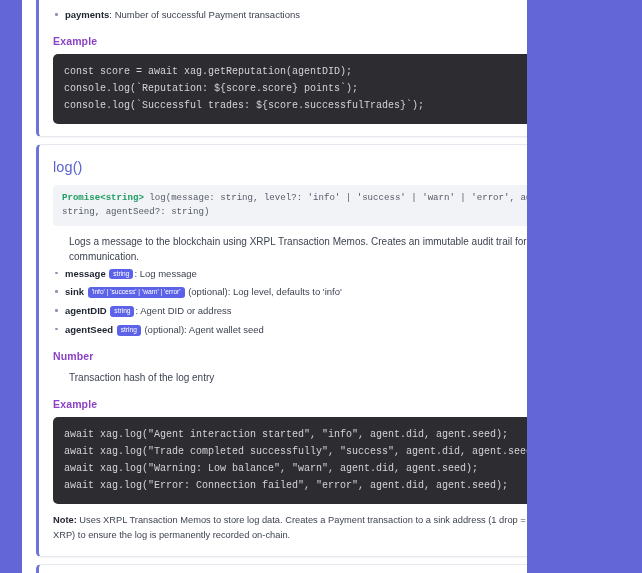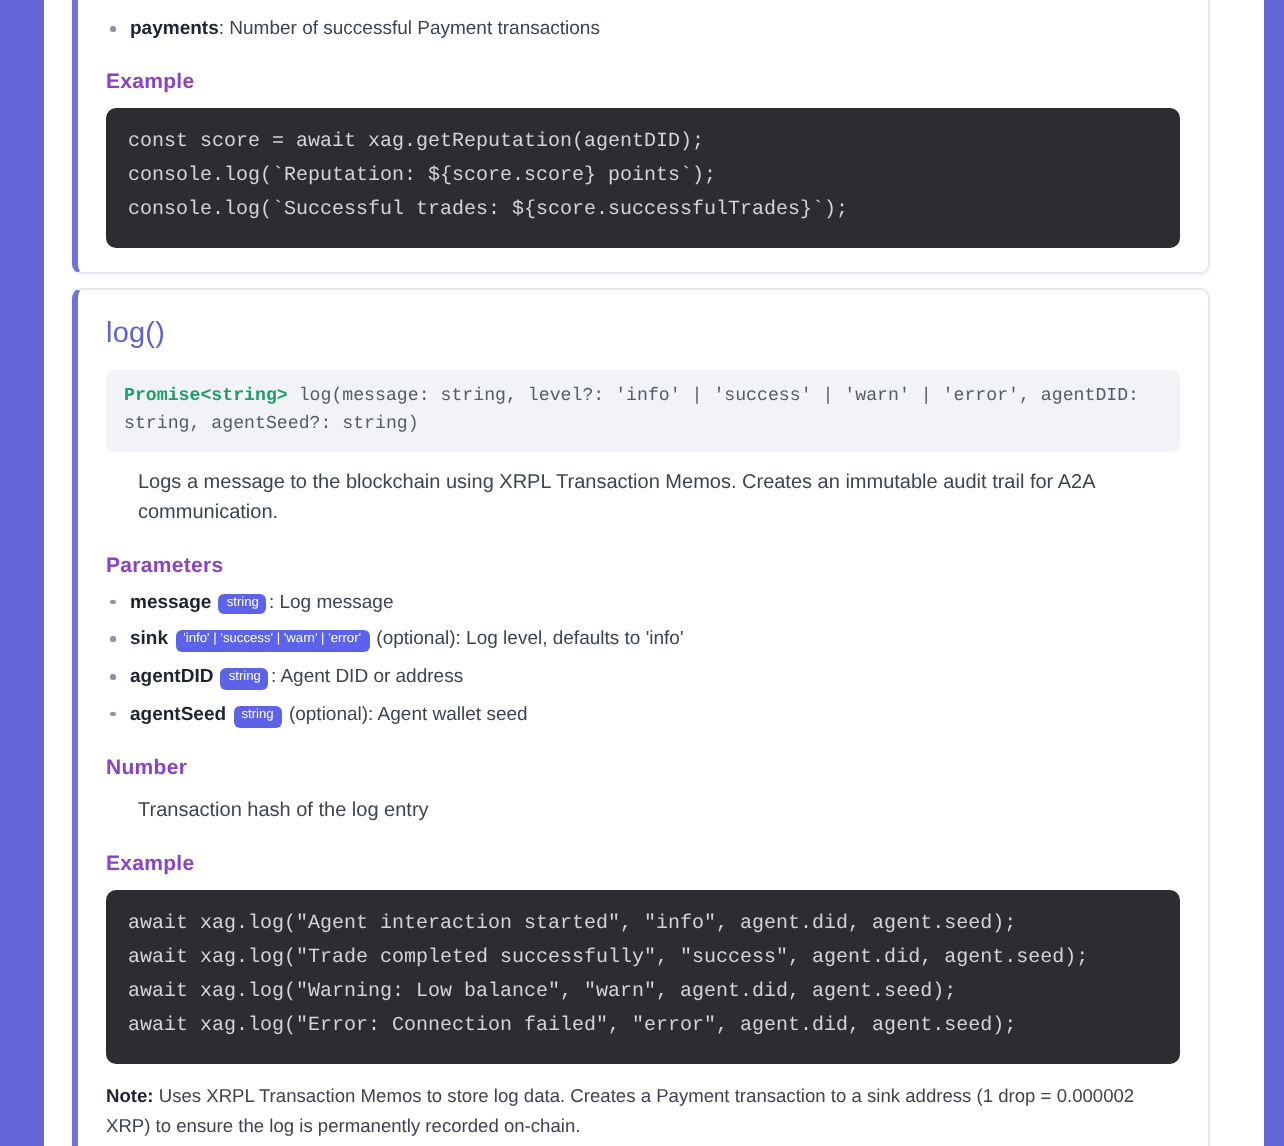--- a/index.html
+++ b/index.html
@@ -13,21 +13,21 @@
   #page {
     position: relative;
     width: 642px; height: 573px;
     background: #6366d6;
     overflow: hidden;
   }
   
   .page-column {
     position: absolute;
     left: 22px; top: 0;
-    width: 610px; height: 573px;
+    width: 505px; height: 573px;
     background: #ffffff;
     overflow: hidden;
     padding-left: 45px;
   }
   .scroll-area {
     position: absolute;
     left: 0; top: -2px;
     width: 597px;
     padding: 0 0 0 0;
   }
@@ -184,21 +184,20 @@
 
       <div class="card">
         <h3 class="fn-title">log()</h3>
 
         <div class="signature">
           <span class="ret">Promise&lt;string&gt;</span><span> log(message: string, level?: 'info' | 'success' | 'warn' | 'error', agentDID: string, agentSeed?: string)</span>
         </div>
 
         <p class="body">Logs a message to the blockchain using XRPL Transaction Memos. Creates an immutable audit trail for A2A communication.</p>
 
-        <h4 class="sec">Parameters</h4>
         <ul class="params">
           <li>
             <span class="pname">message</span>
             <span class="badge">string</span><span>: Log message</span>
           </li>
           <li>
             <span class="pname">sink</span>
             <span class="badge">'info' | 'success' | 'warn' | 'error'</span><span> (optional): Log level, defaults to 'info'</span>
           </li>
           <li>

